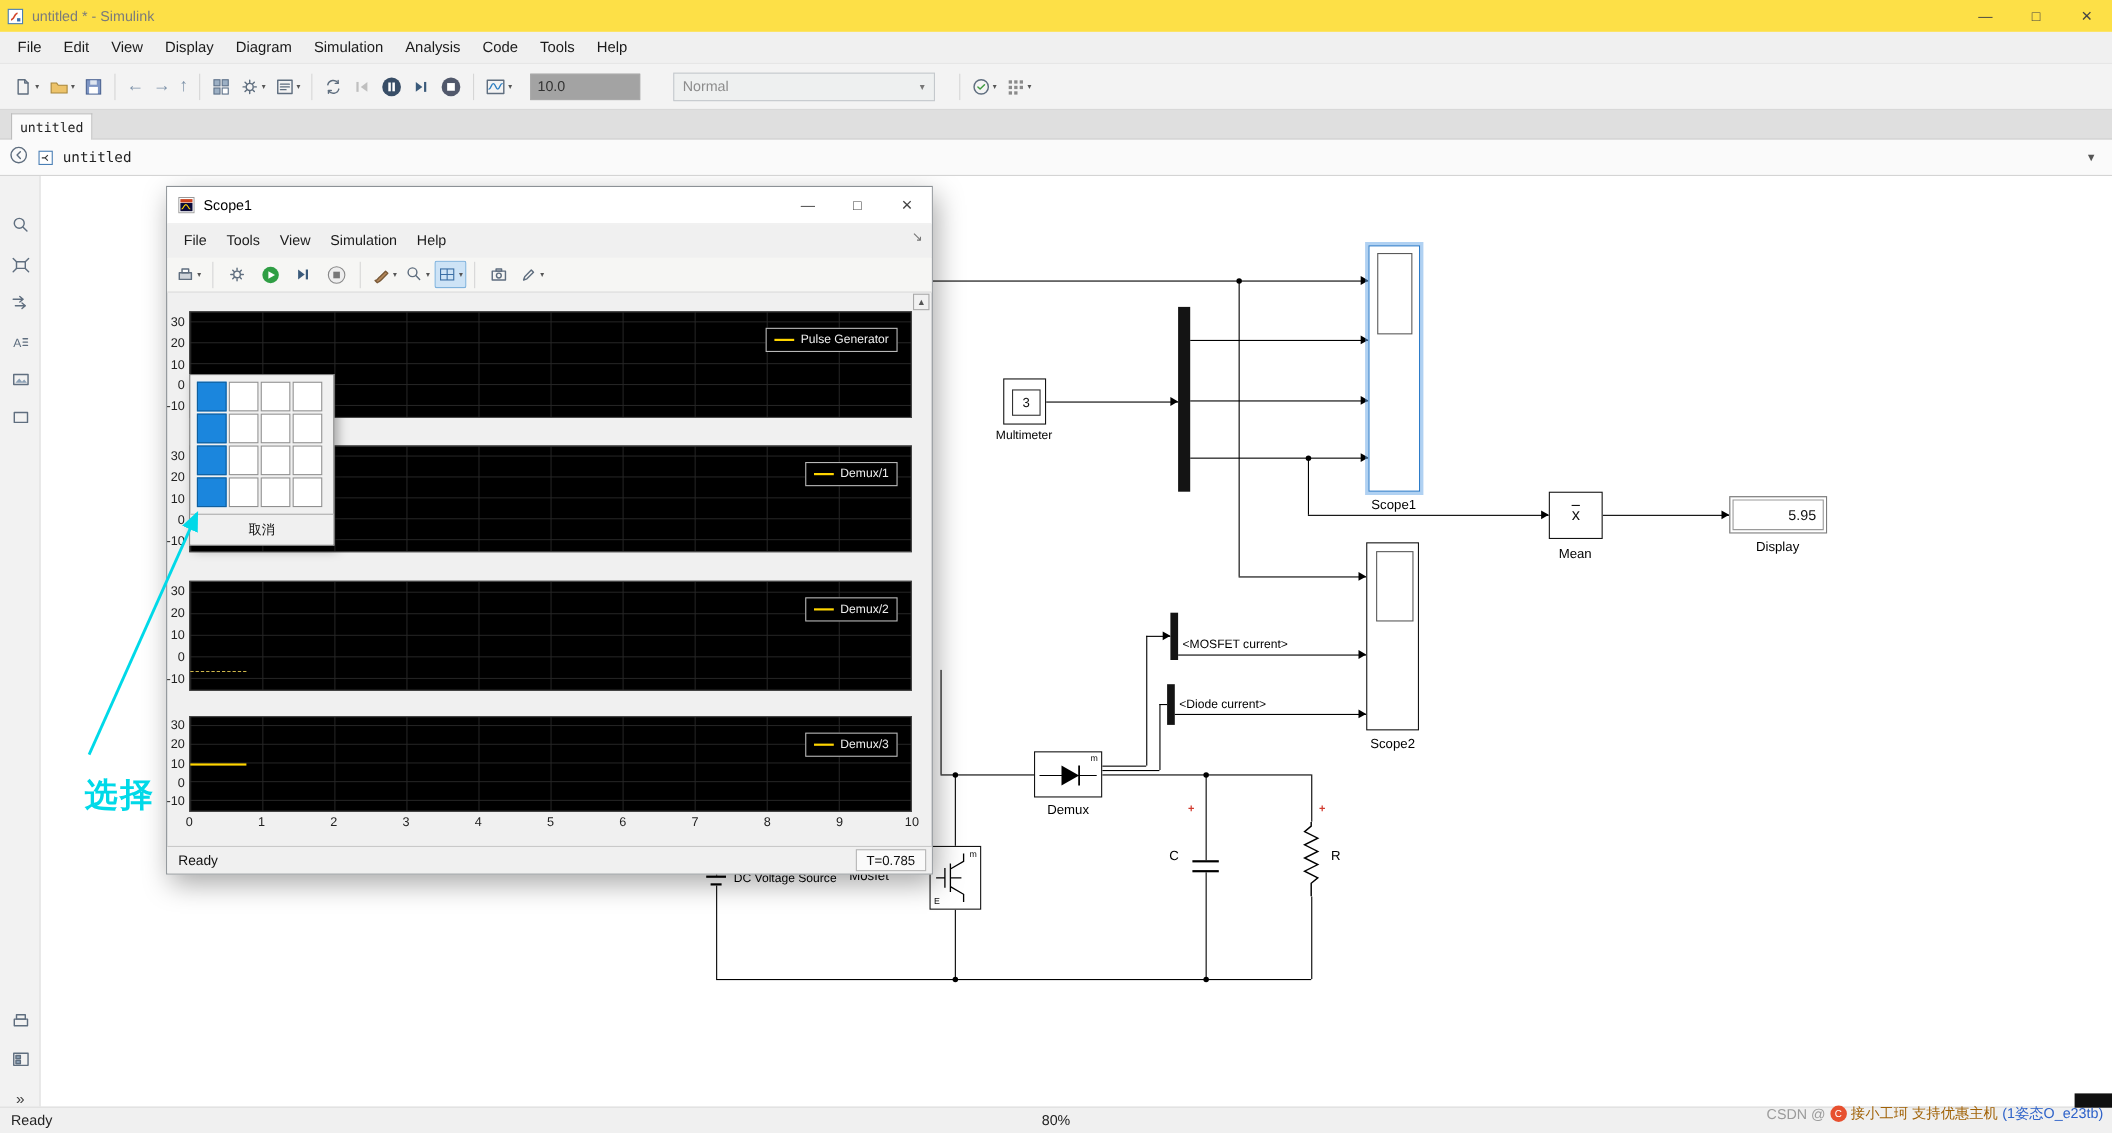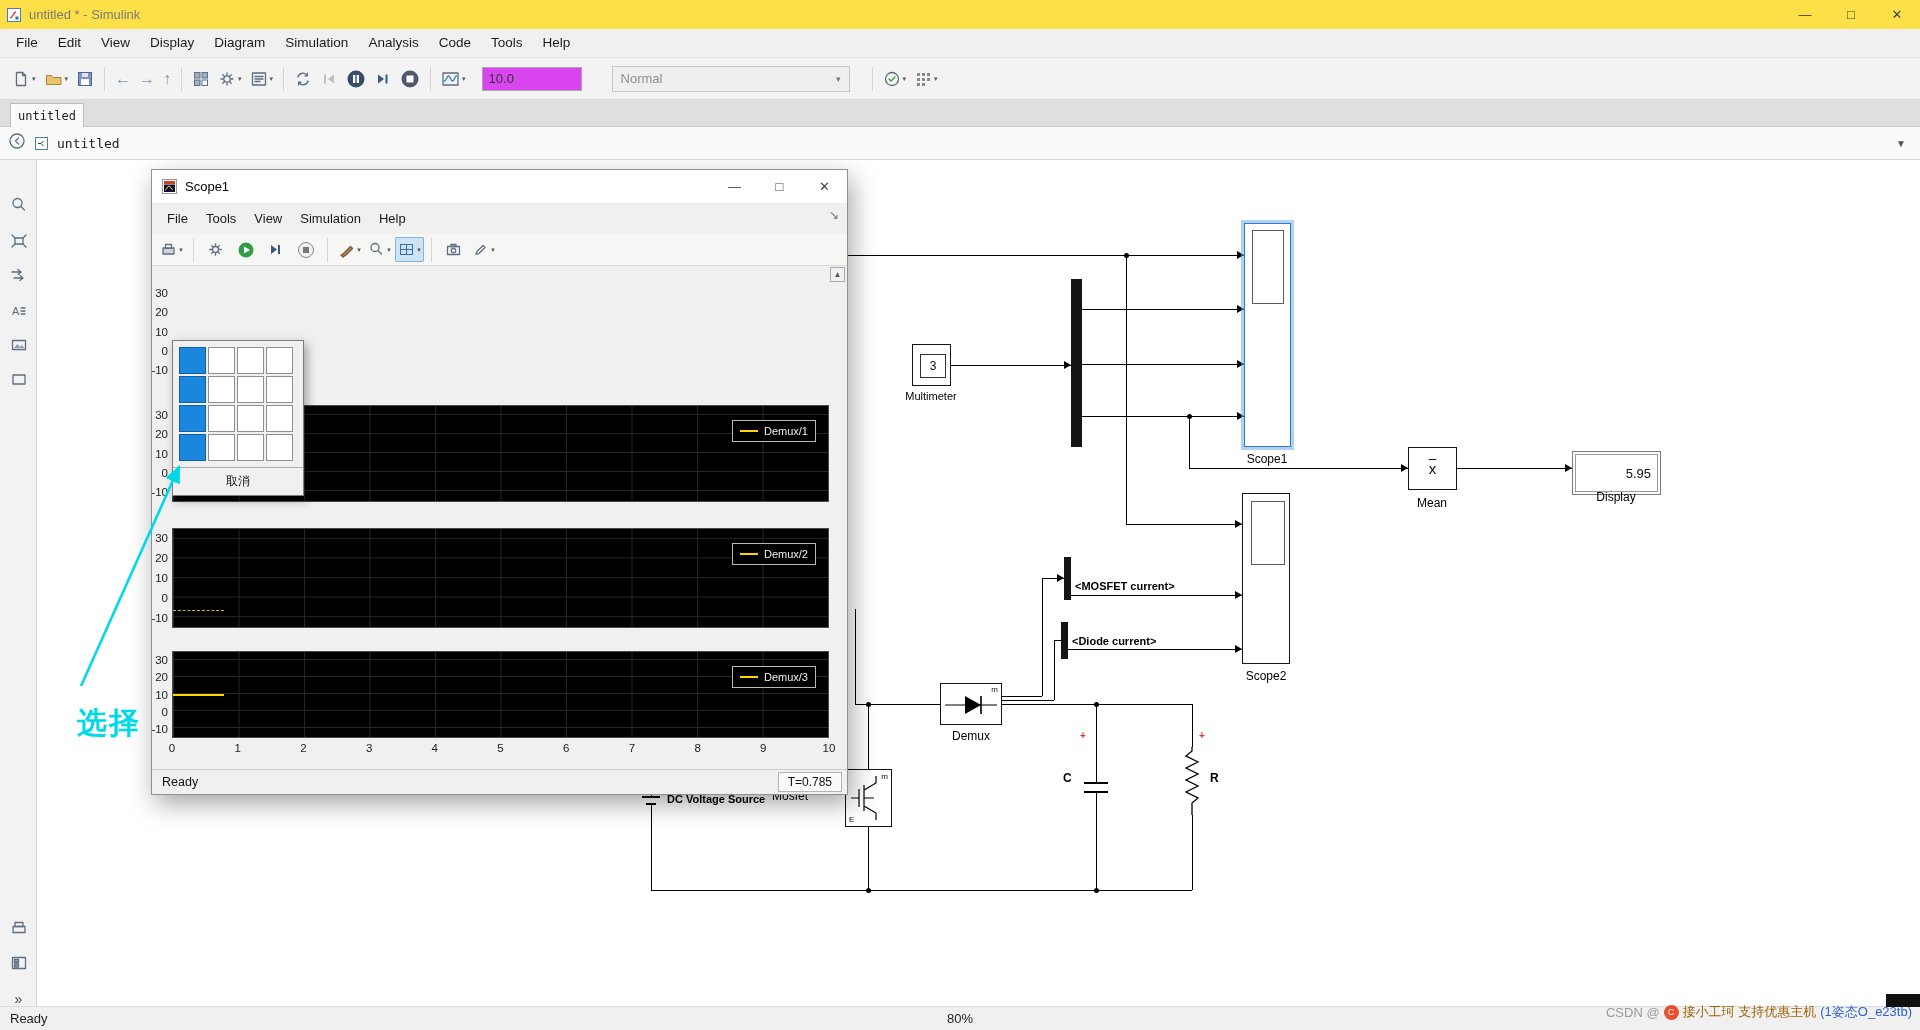--- a/index.html
+++ b/index.html
@@ -11,41 +11,41 @@
   #titlebar .title{font-size:13px;color:#7b7b7b;margin-left:7px;}
   .winbtns{margin-left:auto;display:flex;height:100%;}
   .winbtn{width:46px;height:100%;display:flex;align-items:center;justify-content:center;font-size:13px;color:#444;}
   #menubar{position:absolute;left:0;top:29px;width:100%;height:28px;background:#f0f0f0;display:flex;align-items:center;padding-left:6px;}
   .menu-item{padding:0 10px;font-size:13.5px;color:#1b1b1b;line-height:28px;white-space:nowrap;}
   #toolbar{position:absolute;left:0;top:57px;width:100%;height:43px;background:#f3f3f3;border-top:1px solid #e3e3e3;border-bottom:1px solid #d8d8d8;box-sizing:border-box;display:flex;align-items:center;padding-left:8px;}
   .tbi{height:30px;display:flex;align-items:center;justify-content:center;padding:0 4px;border-radius:2px;}
   .tb-sep{width:1px;height:24px;background:#d6d6d6;margin:0 6px;}
   .caret{font-size:7px;color:#555;margin-left:2px;}
   .navglyph{font-size:16px;color:#8095ab;}
-  #stoptime{width:100px;height:24px;border:1px solid #a9a9a9;background:#d946ef;font-size:13px;padding:0 6px;margin-left:12px;box-sizing:border-box;color:#333;font-family:"Liberation Sans",sans-serif;}
+  #stoptime{width:100px;height:24px;border:1px solid #a9a9a9;background:#a3a3a3;font-size:13px;padding:0 6px;margin-left:12px;box-sizing:border-box;color:#333;font-family:"Liberation Sans",sans-serif;}
   #simmode{width:238px;height:26px;background:#eef0f0;border:1px solid #c4c8cc;color:#8d8d8d;font-size:13px;display:flex;align-items:center;padding:0 8px;box-sizing:border-box;margin-left:30px;}
   #simmode .dd{margin-left:auto;color:#777;font-size:9px;}
   #tabbar{position:absolute;left:0;top:100px;width:100%;height:27px;background:#dfdfdf;border-bottom:1px solid #c9c9c9;box-sizing:border-box;}
   #tab{position:absolute;left:10px;top:3px;width:72px;height:24px;background:#fafafa;border:1px solid #bdbdbd;border-bottom:none;font-family:"DejaVu Sans Mono",monospace;font-size:12px;color:#222;display:flex;align-items:center;justify-content:center;}
   #crumbbar{position:absolute;left:0;top:127px;width:100%;height:33px;background:#fafafa;border-bottom:1px solid #d4d4d4;box-sizing:border-box;display:flex;align-items:center;}
   #crumbbar .crumb{font-family:"DejaVu Sans Mono",monospace;font-size:13px;color:#222;margin-left:8px;}
   #crumbdrop{margin-left:auto;margin-right:14px;font-size:10px;color:#555;}
   
   #workspace{position:absolute;left:0;top:160px;width:100%;height:846px;}
   #palette{position:absolute;left:0;top:0;width:37px;height:100%;background:#f2f2f2;border-right:1px solid #d8d8d8;box-sizing:border-box;}
   .pal-btn{position:absolute;left:6px;width:25px;height:25px;display:flex;align-items:center;justify-content:center;}
   #canvas{position:absolute;left:37px;top:0;right:0;bottom:0;background:#fff;overflow:hidden;}
   
   .wh{position:absolute;height:1px;background:#000;}
   .wv{position:absolute;width:1px;background:#000;}
   .jdot{position:absolute;width:5px;height:5px;background:#000;border-radius:50%;margin:-2px 0 0 -2px;}
   .arr{position:absolute;width:0;height:0;border-style:solid;border-width:4px 0 4px 7px;border-color:transparent transparent transparent #000;margin:-4px 0 0 -7px;}
   .blk{position:absolute;background:#fff;border:1px solid #141414;box-sizing:border-box;}
   .blabel{position:absolute;font-size:12px;color:#000;white-space:nowrap;transform:translateX(-50%);}
-  .slabel{position:absolute;font-size:11px;color:#000;white-space:nowrap;font-weight:bold;}
+  .slabel{position:absolute;font-size:11px;color:#000;white-space:nowrap;}
   .demux{position:absolute;background:#141414;}
   .screenrect{position:absolute;background:#fff;border:1px solid #5a5a5a;}
   .redplus{position:absolute;color:#d23b2f;font-size:10px;font-weight:bold;}
   
   #scopewin{position:absolute;left:114px;top:9px;width:695px;height:624px;background:#f0f0f0;border:1px solid #8c9196;box-shadow:4px 9px 24px rgba(0,0,0,.35);z-index:50;}
   #scopetitle{height:33px;background:#fff;border-bottom:1px solid #ececec;display:flex;align-items:center;}
   #scopetitle .t{font-size:13px;color:#000;margin-left:8px;}
   #scopetitle .winbtn{width:45px;}
   #scopemenu{height:30px;display:flex;align-items:center;padding-left:6px;position:relative;background:#f0f0f0;}
   #scopemenu .menu-item{padding:0 9px;font-size:13px;line-height:30px;}
@@ -384,21 +384,21 @@
     <div class="blk" style="left:1207px;top:63px;width:47px;height:224px;border:1px solid #2d7cc9;box-shadow:0 0 0 3px rgba(98,163,229,.5)">
       <div class="screenrect" style="left:7px;top:6px;width:30px;height:72px"></div>
     </div>
     <div class="blabel" style="left:1230px;top:292px">Scope1</div>
 
     <div class="blk" style="left:1371px;top:287px;width:49px;height:43px;display:flex;align-items:center;justify-content:center">
       <span style="font-size:15px;text-decoration:overline">x</span>
     </div>
     <div class="blabel" style="left:1395px;top:336px">Mean</div>
 
-    <div class="blk" style="left:1535px;top:291px;width:89px;height:44px;border-color:#7c7c7c;box-shadow:inset 0 0 0 2px #fff,inset 0 0 0 3px #9a9a9a;display:flex;align-items:center;justify-content:flex-end;padding-right:9px">
+    <div class="blk" style="left:1535px;top:291px;width:89px;height:34px;border-color:#7c7c7c;box-shadow:inset 0 0 0 2px #fff,inset 0 0 0 3px #9a9a9a;display:flex;align-items:center;justify-content:flex-end;padding-right:9px">
       <span style="font-size:13px">5.95</span>
     </div>
     <div class="blabel" style="left:1579px;top:330px">Display</div>
 
     <div class="blk" style="left:1205px;top:333px;width:48px;height:171px">
       <div class="screenrect" style="left:8px;top:7px;width:32px;height:62px"></div>
     </div>
     <div class="blabel" style="left:1229px;top:509px">Scope2</div>
 
     <div class="demux" style="left:1027px;top:397px;width:7px;height:43px"></div>
@@ -517,20 +517,26 @@
             </svg>
           </div>
         <div class="stb">
             <svg class="i" width="17" height="17">
               <path d="M4 13.5l1-3 6-6 2 2-6 6z"></path>
             </svg>
             <span class="caret">▾</span>
           </div>
       </div>
 
+      <div id="p1" class="plot">
+        <div class="legend">
+            <span class="samp"></span>
+            <span class="ltxt">Pulse Generator</span>
+          </div>
+      </div>
       <div id="p2" class="plot">
         <div class="legend">
             <span class="samp"></span>
             <span class="ltxt">Demux/1</span>
           </div>
       </div>
       <div id="p3" class="plot">
         <div class="trace dashed" style="left: 0%; width: 7.85%; top: calc(84% - 1px);"></div>
         <div class="legend">
             <span class="samp"></span>

